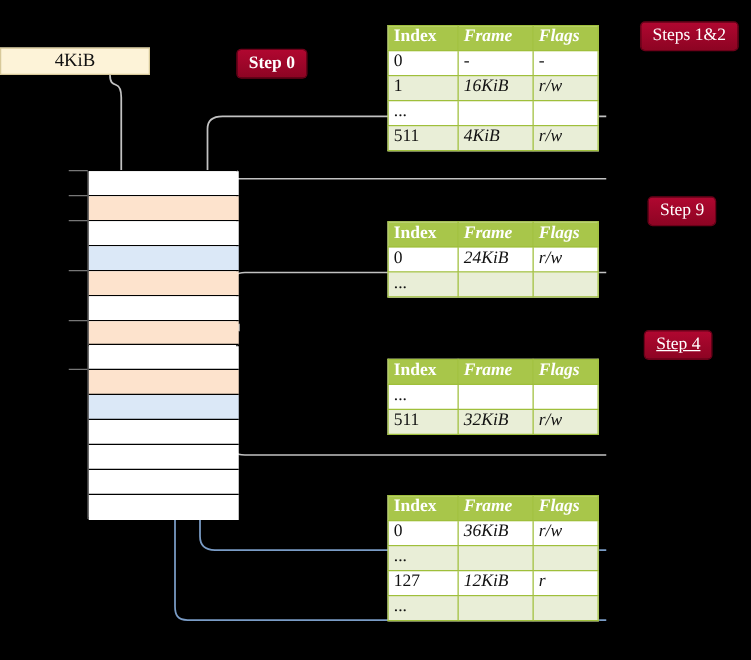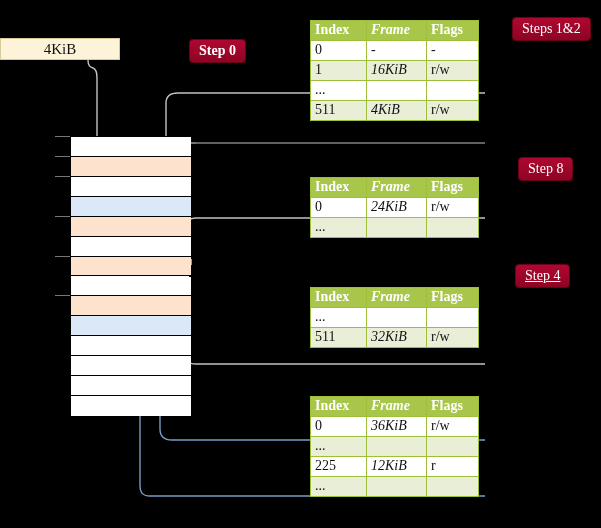--- a/index.html
+++ b/index.html
@@ -121,21 +121,21 @@
     color: #ffffff;
     font-weight: bold;
     border-color: #9fbf3b;
   }
   .ptable tr.alt td { background: #e9eed7; }
   .ptable tr.plain td { background: #ffffff; }
   .ptable td.hl { background: #ffff99; }
 
   .col-index { width: 56px; }
   .col-frame { width: 60px; font-style: italic; }
-  .col-flags { width: 52px; }
+  .col-flags { width: 52px; font-style: italic; }
 
   #table1 { left: 310px; top: 20px; }
   #table2 { left: 310px; top: 177px; }
   #table3 { left: 310px; top: 287px; }
   #table4 { left: 310px; top: 396px; }
 </style>
 </head>
 <body>
 
 <div id="stage">
@@ -187,21 +187,21 @@
     <g>
       <path d="M485,496 L150,496 C142,496 140,492 140,485 L140,230" fill="none" stroke="#7a9cc6" stroke-width="1.4"></path>
       <path d="M140,240 L140,216" fill="none" stroke="#7a9cc6" stroke-width="1.4" marker-end="url(#arrB)"></path>
     </g>
   </svg>
 
   <div class="req-box">4KiB</div>
 
   <div class="pill pill-step0">Step 0</div>
   <div class="pill pill-steps12">Steps 1&amp;2</div>
-  <div class="pill pill-step3">Step 8</div>
+  <div class="pill pill-step3">Step 9</div>
   <div class="pill pill-step4">Step 4</div>
 
   <div class="memcol" id="memcol">
       <div class="memrow free" style="top: 0px; height: 19.9286px;"></div>
       <div class="memrow used" style="top: 19.9286px; height: 19.9286px;"></div>
       <div class="memrow free" style="top: 39.8571px; height: 19.9286px;"></div>
       <div class="memrow alloc" style="top: 59.7857px; height: 19.9286px;"></div>
       <div class="memrow used" style="top: 79.7143px; height: 19.9286px;"></div>
       <div class="memrow free" style="top: 99.6429px; height: 19.9286px;"></div>
       <div class="memrow used" style="top: 119.571px; height: 19.9286px;"></div>
@@ -308,21 +308,21 @@
           <td class="col-index">0</td>
           <td class="col-frame">36KiB</td>
           <td class="col-flags">r/w</td>
         </tr>
         <tr class="alt">
           <td class="col-index">...</td>
           <td class="col-frame"></td>
           <td class="col-flags"></td>
         </tr>
         <tr class="plain">
-          <td class="col-index">225</td>
+          <td class="col-index">127</td>
           <td class="col-frame">12KiB</td>
           <td class="col-flags">r</td>
         </tr>
         <tr class="alt">
           <td class="col-index">...</td>
           <td class="col-frame"></td>
           <td class="col-flags"></td>
         </tr>
       </tbody>
     </table>

